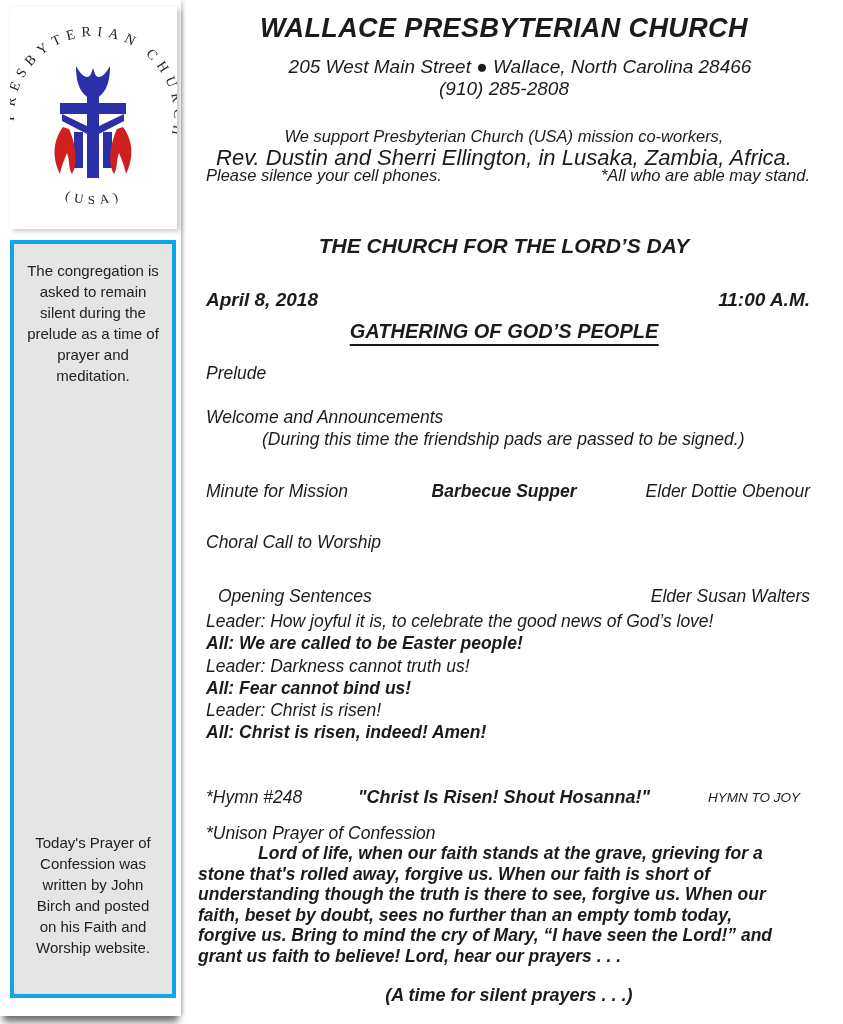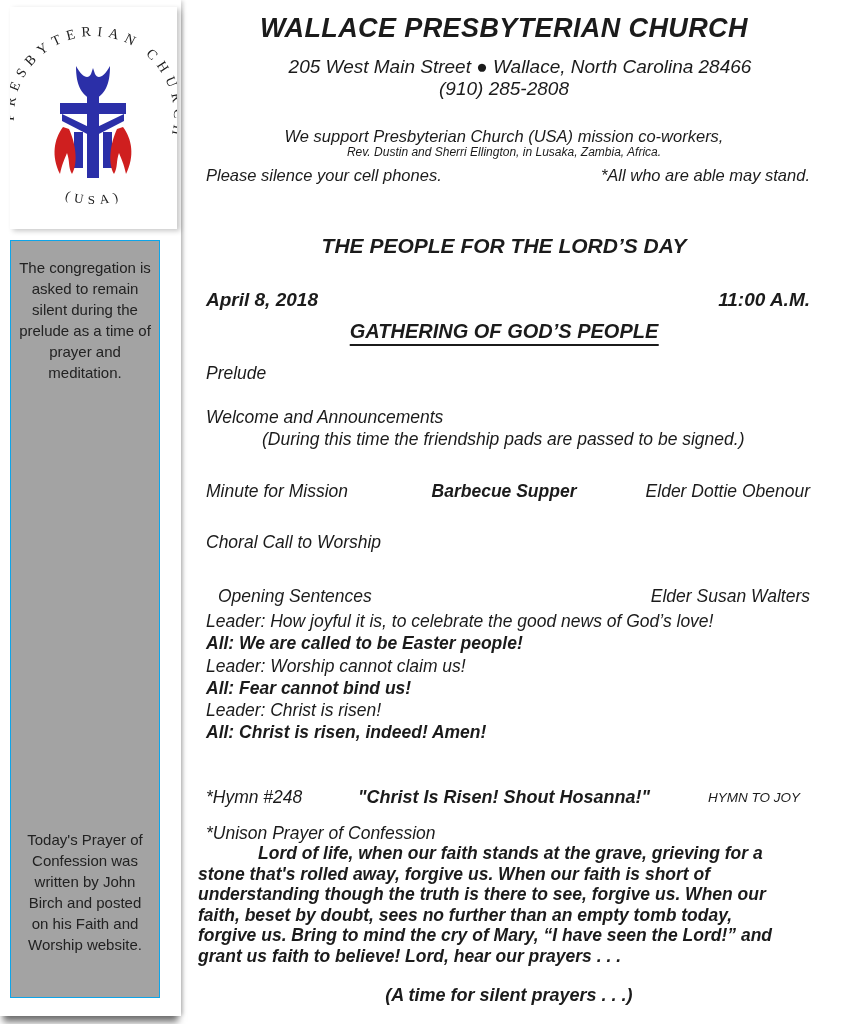--- a/index.html
+++ b/index.html
@@ -26,22 +26,22 @@
   .logo-box svg { width:100%; height:100%; display:block; }
   .arc-text {
     font-family:"Liberation Serif", serif;
     font-size:14px; letter-spacing:6px; fill:#1d1d1d;
   }
   .arc-text-usa {
     font-family:"Liberation Serif", serif;
     font-size:13px; letter-spacing:5px; fill:#1d1d1d;
   }
   .side-box {
-    position:absolute; left:10px; top:240px; width:150px; height:758px;
-    background:#a3a3a3; border:1px solid #0ea5e9;
+    position:absolute; left:10px; top:240px; width:166px; height:758px;
+    background:#e5e5e5; border:4px solid #0ea5e9;
   }
   .side-note {
     position:absolute; left:0; width:100%;
     padding:0 3px;
     font-size:15px; line-height:21px; text-align:center;
     white-space:pre-line; color:#222;
   }
   .note-1 { top:16px; }
   .note-2 { top:218px; }
   .note-3 { top:588px; }
@@ -55,21 +55,21 @@
   .rgt { right:0; }
   .lft { left:8px;text-align:right; }
   .b   { font-weight:bold; }
 
   .church-name { top:13px;  font-size:27px; letter-spacing:0.4px; }
   .addr        { top:56px;  font-size:19px;margin-left:16px; }
   .phone       { top:78px;  font-size:19px; }
   .site        { top:100px; font-size:19px; }
   .site a      { color:#0000e0; font-weight:bold; }
   .mission-1   { top:127px; font-size:16.5px; }
-  .mission-2   { top:145px; font-size:12px; }
+  .mission-2   { top:145px; font-size:22px; }
   .silence     { top:166px; font-size:16.5px; }
   .stand       { top:166px; font-size:16.5px; }
 
   .svc-title   { top:234px; font-size:21px; }
   .date        { top:289px; font-size:19px; }
   .time        { top:289px; font-size:19px; }
   .gathering   { top:320px; font-size:20px; border-bottom:2px solid #1b1b1b; padding-bottom:1px; }
 
   .body-line   { font-size:17.5px; }
   .prelude     { top:363px; }
@@ -147,42 +147,42 @@
   <div class="main">
 
     <div class="abs ctr b church-name">WALLACE PRESBYTERIAN CHURCH</div>
     <div class="abs ctr addr">205 West Main Street ● Wallace, North Carolina  28466</div>
     <div class="abs ctr phone">(910) 285-2808</div>
     <div class="abs ctr mission-1">We support Presbyterian Church (USA) mission co-workers,</div>
     <div class="abs ctr mission-2">Rev. Dustin and Sherri Ellington, in Lusaka, Zambia, Africa.</div>
     <div class="abs lft silence">Please silence your cell phones.</div>
     <div class="abs rgt stand">*All who are able may stand.</div>
 
-    <div class="abs ctr b svc-title">THE PEOPLE FOR THE LORD’S DAY</div>
+    <div class="abs ctr b svc-title">THE CHURCH FOR THE LORD’S DAY</div>
     <div class="abs lft b date">April 8, 2018</div>
     <div class="abs rgt b time">11:00 A.M.</div>
     <div class="abs ctr b gathering">GATHERING OF GOD’S PEOPLE</div>
 
     <div class="abs lft body-line prelude">Prelude</div>
 
     <div class="abs lft body-line welcome">Welcome and Announcements</div>
     <div class="abs body-line welcome-sub">(During this time the friendship pads are passed to be signed.)</div>
 
     <div class="abs lft body-line minute-row">Minute for Mission</div>
     <div class="abs ctr b body-line minute-row">Barbecue Supper</div>
     <div class="abs rgt body-line minute-row">Elder Dottie Obenour</div>
 
     <div class="abs lft body-line choral">Choral Call to Worship</div>
 
     <div class="abs lft body-line opening-row">Opening Sentences</div>
     <div class="abs rgt body-line opening-row">Elder Susan Walters</div>
 
     <div class="abs lft body-line d0">Leader:  How joyful it is, to celebrate the good news of God’s love!</div>
     <div class="abs lft b body-line d1">All:  We are called to be Easter people!</div>
-    <div class="abs lft body-line d2">Leader:  Worship cannot claim us!</div>
+    <div class="abs lft body-line d2">Leader:  Darkness cannot truth us!</div>
     <div class="abs lft b body-line d3">All:  Fear cannot bind us!</div>
     <div class="abs lft body-line d4">Leader:  Christ is risen!</div>
     <div class="abs lft b body-line d5">All:  Christ is risen, indeed!  Amen!</div>
 
     <div class="abs lft body-line hymn-row">*Hymn #248</div>
     <div class="abs ctr b hymn-title hymn-row">"Christ Is Risen!  Shout Hosanna!"</div>
     <div class="abs hymn-tune">HYMN TO JOY</div>
 
     <div class="abs lft body-line unison">*Unison Prayer of Confession</div>
     <div class="confession">Lord of life, when our faith stands at the grave, grieving for a

